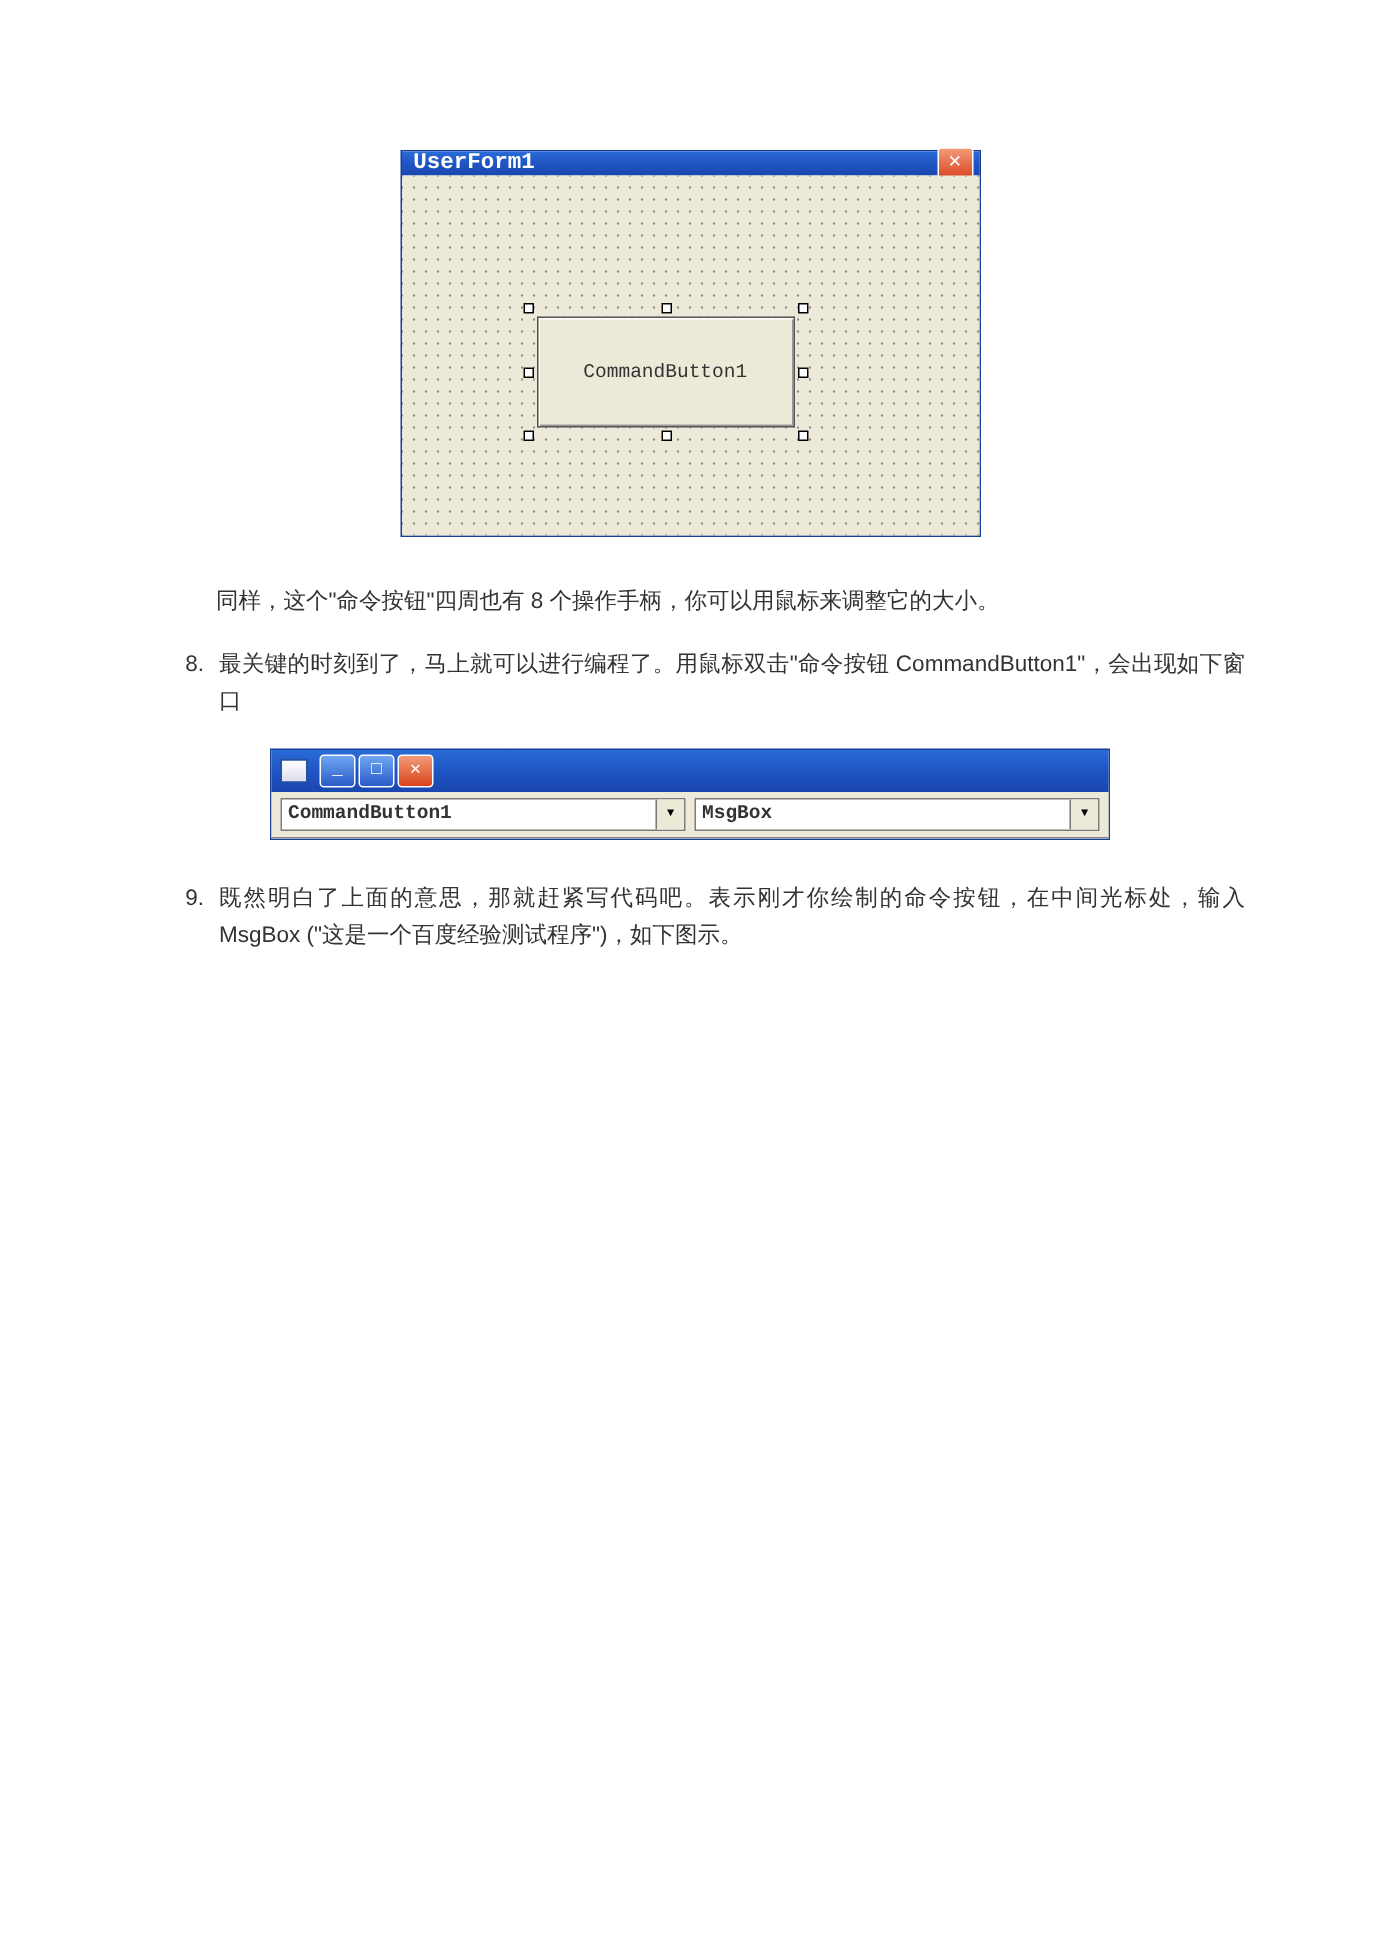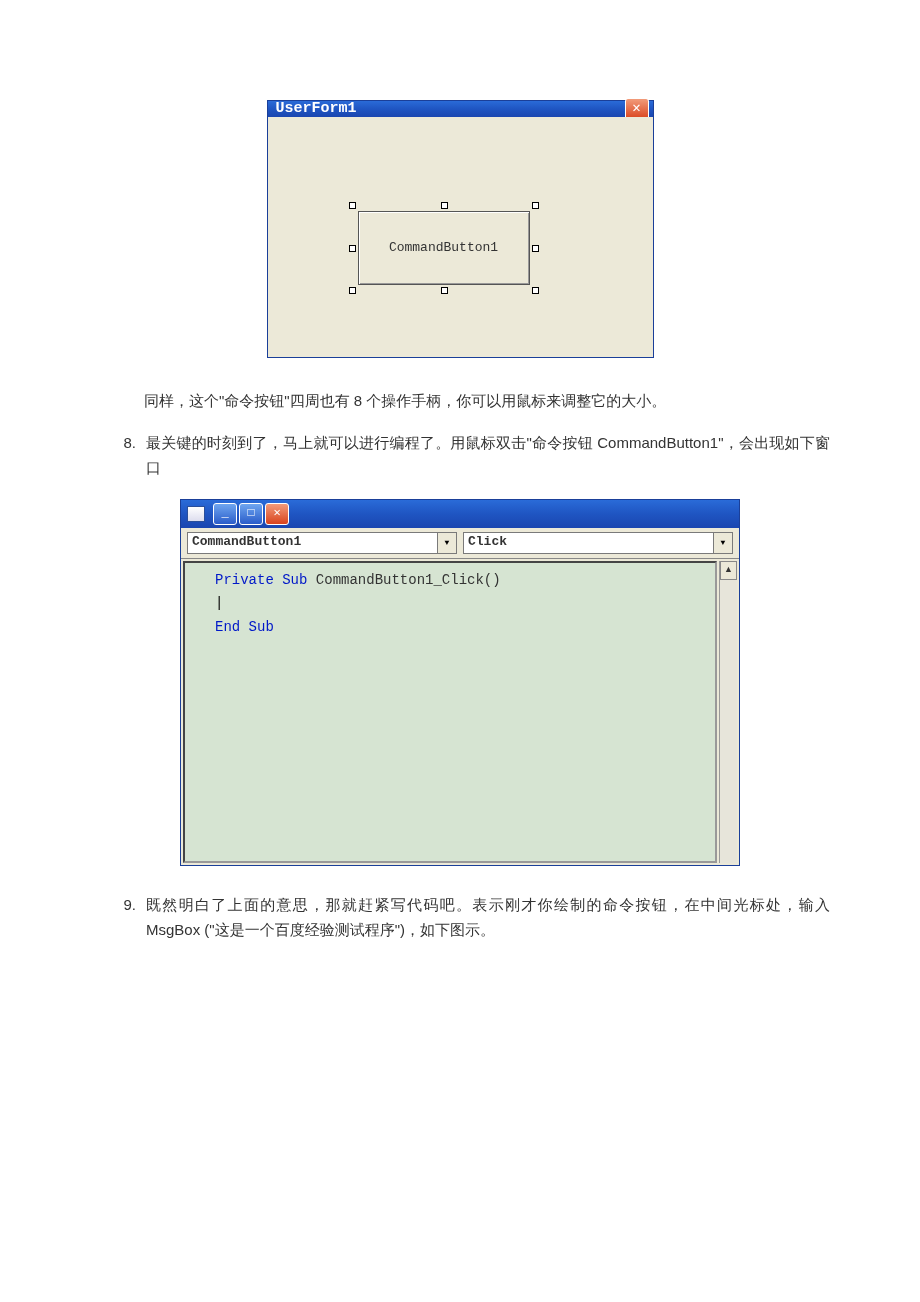--- a/index.html
+++ b/index.html
@@ -239,31 +239,22 @@
         <span class="cw-btn blue">□</span>
         <span class="cw-btn red">✕</span>
       </div>
     </div>
     <div class="cw-dropdowns">
       <div class="dd">
         <span style="flex:1">CommandButton1</span>
         <span class="dd-arrow">▼</span>
       </div>
       <div class="dd">
-        <span style="flex:1">Click</span>
+        <span style="flex:1">MsgBox</span>
         <span class="dd-arrow">▼</span>
-      </div>
-    </div>
-    <div class="cw-body-wrap">
-      <div class="cw-code"><span class="kw">Private Sub</span><span> CommandButton1_Click()</span>
-<span class="cursor">|</span>
-<span class="kw">End Sub</span></div>
-      <div class="cw-scroll">
-        <div class="sb-btn">▲</div>
-        <div class="sb-track"></div>
       </div>
     </div>
   </div>
 
 
   <div class="li-row">
     <div class="li-num">9.</div>
     <div class="li-body">既然明白了上面的意思，那就赶紧写代码吧。表示刚才你绘制的命令按钮，在中间光标处，输入 MsgBox ("这是一个百度经验测试程序")，如下图示。</div>
   </div>
 

